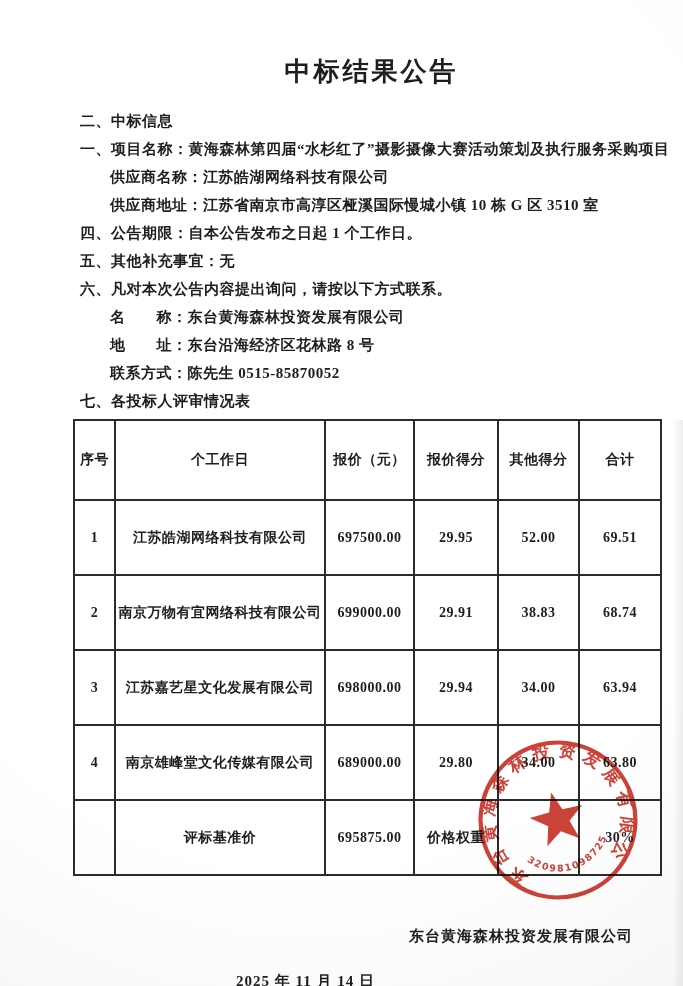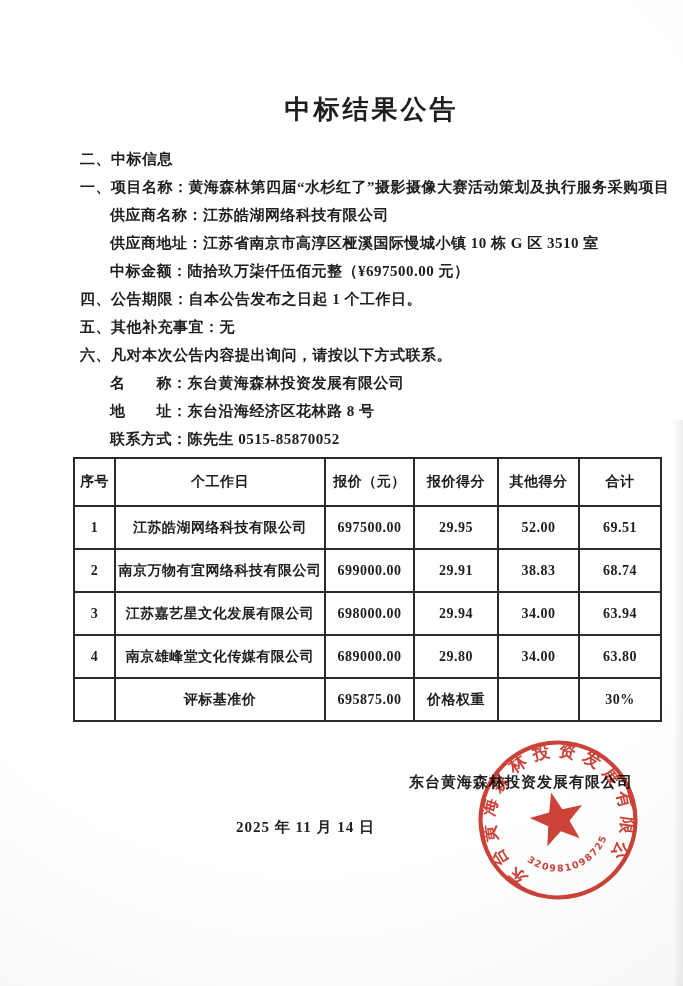--- a/index.html
+++ b/index.html
@@ -14,22 +14,22 @@
     font-family:"Liberation Serif","DejaVu Serif",serif;
     font-weight:700;
     overflow:hidden;
   }
   .page::after{ 
     content:"";position:absolute;top:420px;right:0;width:10px;height:566px;
     background:linear-gradient(to right, rgba(0,0,0,0), rgba(0,0,0,0.07));
     pointer-events:none;
   }
   .doc-title{
-    margin:8px;
-    padding-top:84px;
+    margin:0;
+    padding-top:54px;
     padding-left:60px;
     text-align:center;
     font-size:26px;
     letter-spacing:3px;
     font-weight:700;
   }
   .content{
     margin:18px 18px 0 80px;
     font-size:15px;
     letter-spacing:0.5px;
@@ -46,21 +46,21 @@
     border-collapse:collapse;
     table-layout:fixed;
     width:587px;
     font-size:14px;
     letter-spacing:0.5px;
   }
   .eval-table th,.eval-table td{
     border:2px solid #2b2b2b;
     text-align:center;
     vertical-align:middle;
-    padding:0 2px;
+    padding:16px 2px;
     font-weight:700;
     overflow:hidden;
   }
   .eval-table thead th{ height:46px; }
   .eval-table tbody td{ height:41px; }
   .footer{
     margin-top:46px;
     font-size:15px;
     letter-spacing:1px;
   }
@@ -103,27 +103,27 @@
 
 <div class="page">
 
   <h1 class="doc-title">中标结果公告</h1>
 
   <div class="content">
     <p class="lv1">二、中标信息</p>
     <p class="lv1">一、项目名称：黄海森林第四届“水杉红了”摄影摄像大赛活动策划及执行服务采购项目</p>
     <p class="lv2">供应商名称：江苏皓湖网络科技有限公司</p>
     <p class="lv2">供应商地址：江苏省南京市高淳区桠溪国际慢城小镇 10 栋 G 区 3510 室</p>
-    <p class="lv2">中标金额：陆拾玖万柒仟伍佰元整（¥697500.00 元）</p>
     <p class="lv1">四、公告期限：自本公告发布之日起 1 个工作日。</p>
     <p class="lv1">五、其他补充事宜：无</p>
     <p class="lv1">六、凡对本次公告内容提出询问，请按以下方式联系。</p>
     <p class="lv2">名　　称：东台黄海森林投资发展有限公司</p>
     <p class="lv2">地　　址：东台沿海经济区花林路 8 号</p>
     <p class="lv2">联系方式：陈先生 0515-85870052</p>
+    <p class="lv1">七、各投标人评审情况表</p>
   </div>
 
   <table class="eval-table">
     <colgroup>
       <col style="width:41px">
         <col style="width:210px">
         <col style="width:89px">
       <col style="width:84px">
         <col style="width:81px">
         <col style="width:82px">

